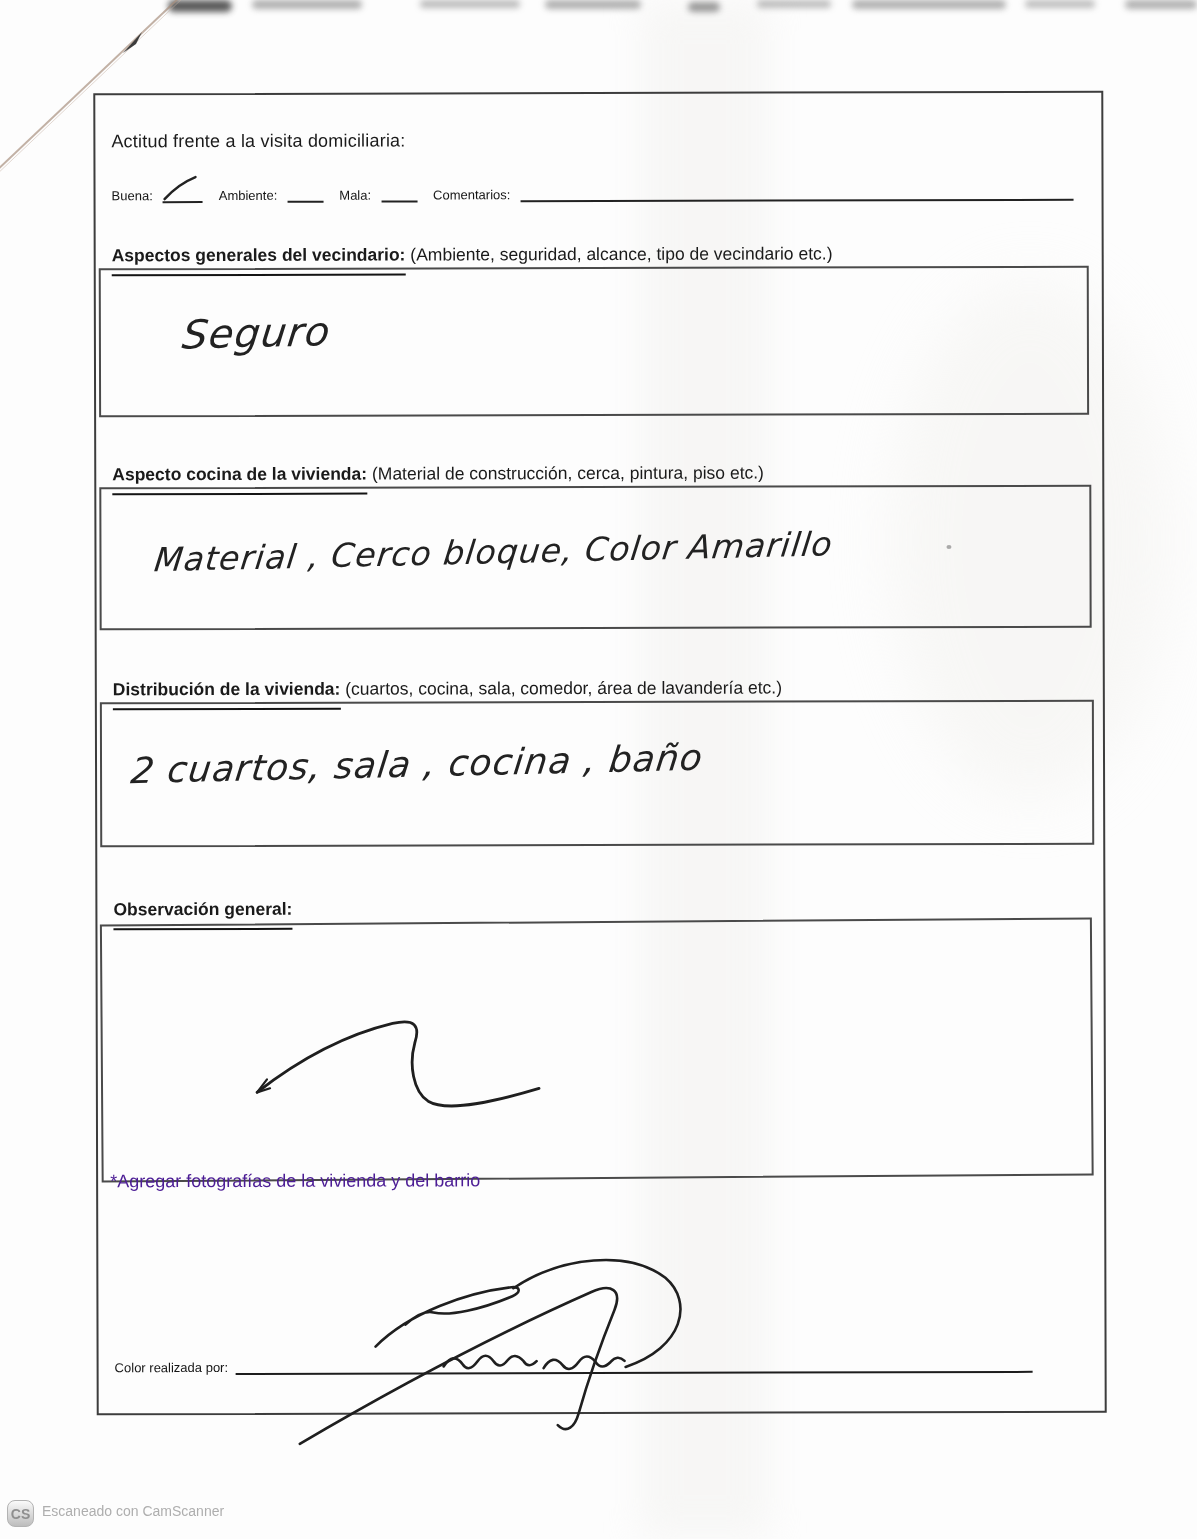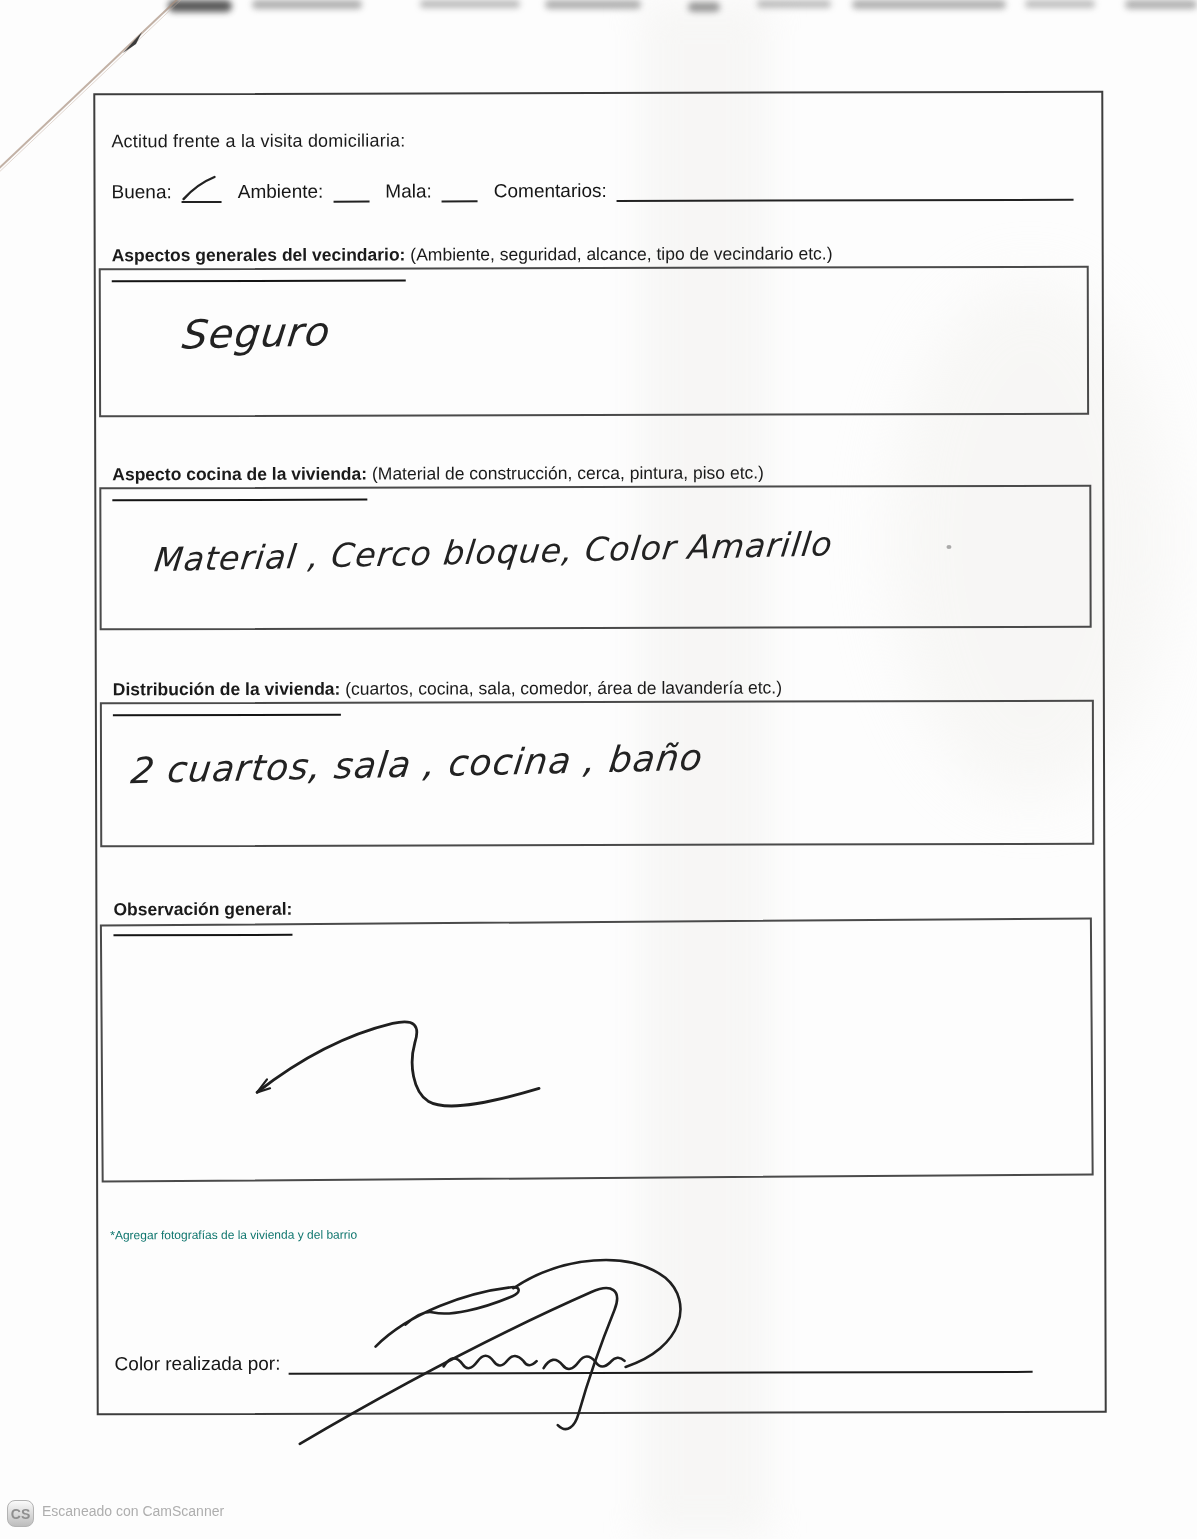--- a/index.html
+++ b/index.html
@@ -14,52 +14,52 @@
   
   .smudge { position:absolute; top:0; border-radius:6px; filter:blur(3px); z-index:1; }
 
   
   .crease-svg { position:absolute; left:0; top:0; z-index:1; }
 
   
   .form { position:absolute; left:95px; top:92px; width:1010px; height:1322px;
           border:2px solid #3d3d3d; z-index:2; transform:rotate(-0.15deg); overflow:visible; background:transparent; }
 
-  .lbl { font-size:19px; color:#161616; }
+  .lbl { font-size:13px; color:#161616; }
 
   .att-title { position:absolute; left:16px; top:36px; font-weight:normal; font-size:18px; letter-spacing:.2px; }
 
   .att-row { position:absolute; left:16px; top:84px; width:962px; display:flex; align-items:flex-end; font-size:17.5px; }
   .att-row .gap-s { width:10px; } .att-row .gap-m { width:16px; }
   .blank { display:inline-block; border-bottom:2px solid #222; height:24px; position:relative; }
   .blank.w40 { width:40px; } .blank.w36 { width:36px; }
   .blank.grow { flex:1; }
   .check-svg { position:absolute; left:-2px; bottom:-2px; }
 
   .sec-head { position:absolute; left:16px; font-size:17.5px; white-space:nowrap; }
-  .sec-bold { font-weight:bold; border-bottom:2px solid #141414; padding-bottom:15px; }
+  .sec-bold { font-weight:bold; border-bottom:2px solid #141414; padding-bottom:9px; }
   .sec-hint { font-weight:normal; }
 
   .box { position:absolute; border:2px solid #4a4a4a; background:transparent; }
   .box1 { left:3px;  top:173px; width:990px; height:149px; }
   .box2 { left:3px;  top:392px; width:992px; height:143px; }
   .box3 { left:3px;  top:607px; width:994px; height:145px; }
   .box4 { left:3px;  top:827px; width:992px; height:258px; transform:rotate(-0.25deg); }
 
   .hw { position:absolute; font-family:"DejaVu Sans", sans-serif; font-style:italic; color:#222;
         transform:skewX(-8deg) rotate(-1.2deg); letter-spacing:1px; white-space:nowrap; }
   .hw1 { left:82px; top:40px; font-size:40px; }
   .hw2 { left:54px; top:44px; font-size:33px; }
   .hw3 { left:30px; top:40px; font-size:36px; }
 
   .ink-dot { position:absolute; left:845px; top:58px; width:5px; height:4px; background:#777; border-radius:50%; opacity:.6; }
 
   .scribble-svg { position:absolute; left:140px; top:85px; }
 
-  .footnote { position:absolute; left:12px; top:1133px; font-size:12px; color:#0f766e; }
+  .footnote { position:absolute; left:12px; top:1076px; font-size:18px; color:#4c1d95; }
 
   .visit-row { position:absolute; left:16px; top:1258px; width:918px; display:flex; align-items:flex-end; font-size:17.5px; }
   .visit-row .gap-s { width:8px; }
   .visit-line { flex:1; border-bottom:2.5px solid #1d1d1d; height:22px; }
 
   .signature-svg { position:absolute; left:183px; top:1156px; z-index:3; }
 
   
   .cs-badge { position:absolute; left:7px; top:1500px; width:27px; height:27px; border-radius:8px;
               background:linear-gradient(#fafafa, #bdbdbd); border:1.5px solid #b3b3b3;

